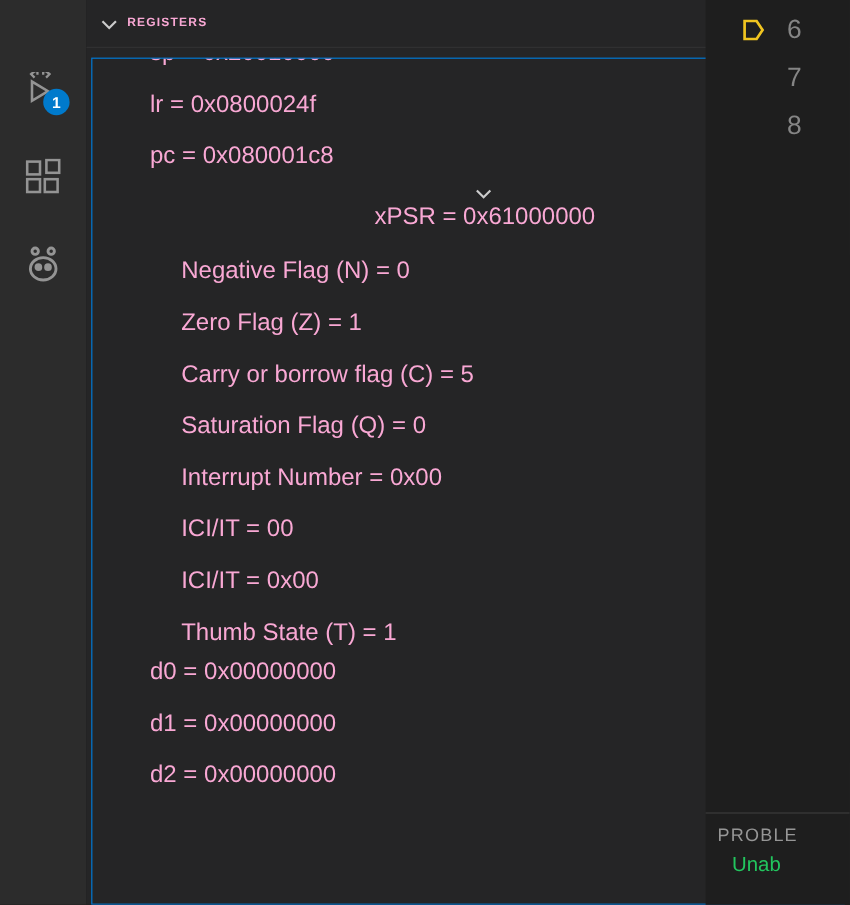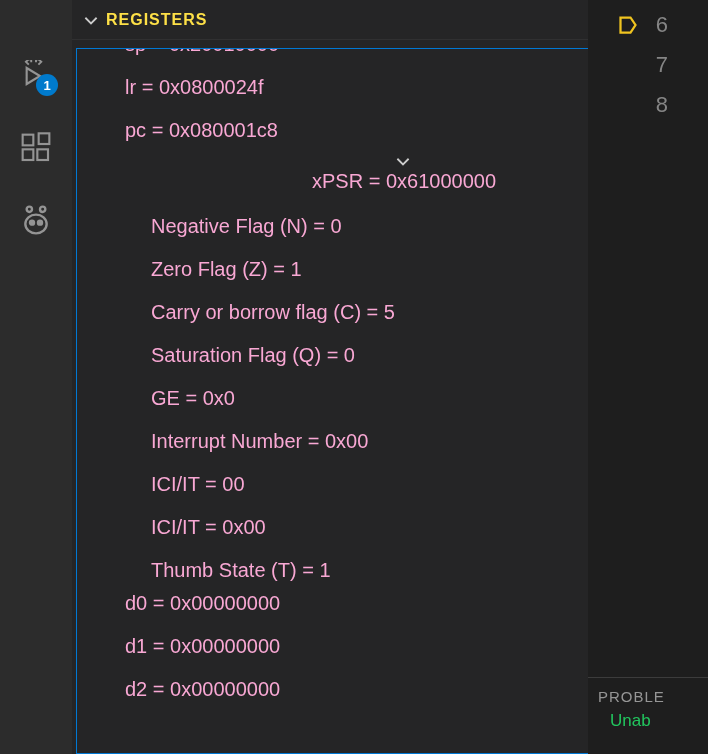--- a/index.html
+++ b/index.html
@@ -2,21 +2,21 @@
 <html><head>
   <meta charset="utf-8">
   <style>
     * { margin: 0; padding: 0; box-sizing: border-box; font-family: -apple-system, BlinkMacSystemFont, "Segoe UI", sans-serif; }
     body { background: #1e1e1e; color: #cccccc; width: 708px; height: 754px; overflow: hidden; display: flex; }
     .activity-bar { width: 72px; background: #2c2c2c; display: flex; flex-direction: column; align-items: center; padding-top: 60px; gap: 40px; }
     .activity-icon { width: 32px; height: 32px; display: flex; align-items: center; justify-content: center; color: #949494; cursor: pointer; position: relative; }
     .activity-icon svg { width: 32px; height: 32px; }
     .badge { position: absolute; bottom: -4px; right: -6px; background: #007acc; color: white; border-radius: 50%; width: 22px; height: 22px; display: flex; align-items: center; justify-content: center; font-size: 13px; font-weight: bold; }
     .sidebar { flex: 1; background: #252526; display: flex; flex-direction: column; position: relative; }
-    .panel-header { height: 40px; display: flex; align-items: center; padding-left: 10px; gap: 6px; color: #fde047; font-size: 16px; font-weight: 700; letter-spacing: 1px; border-bottom: 1px solid rgba(255,255,255,0.05); }
+    .panel-header { height: 40px; display: flex; align-items: center; padding-left: 10px; gap: 6px; color: #f9a8d4; font-size: 10px; font-weight: 700; letter-spacing: 1px; border-bottom: 1px solid rgba(255,255,255,0.05); }
     .panel-header .chev { transform: rotate(0deg); }
     .chev { width: 18px; height: 18px; }
     .tree-container { border: 1px solid #0078d4; margin: 8px 4px 0 4px; flex: 1; overflow: hidden; }
     .tree { padding-top: 4px; }
     .row { display: flex; align-items: center; height: 43px; font-size: 20px; white-space: nowrap; }
     .row span.label { color: #f9a8d4; }
     .row .twisty { width: 18px; height: 18px; margin-right: 2px; flex-shrink: 0; }
     .indent1 { padding-left: 48px; }
     .indent2 { padding-left: 28px; flex-direction: column; }
     .indent3 { padding-left: 74px; align-items: flex-end; }
@@ -90,23 +90,20 @@
       <div class="row indent3">
           <span class="label">Zero Flag (Z) = 1</span>
         </div>
       <div class="row indent3">
           <span class="label">Carry or borrow flag (C) = 5</span>
         </div>
       <div class="row indent3">
           <span class="label">Saturation Flag (Q) = 0</span>
         </div>
       <div class="row indent3">
-          <span class="label">GE = 0x0</span>
-        </div>
-      <div class="row indent3">
           <span class="label">Interrupt Number = 0x00</span>
         </div>
       <div class="row indent3">
           <span class="label">ICI/IT = 00</span>
         </div>
       <div class="row indent3">
           <span class="label">ICI/IT = 0x00</span>
         </div>
       <div class="row indent3">
           <span class="label">Thumb State (T) = 1</span>

